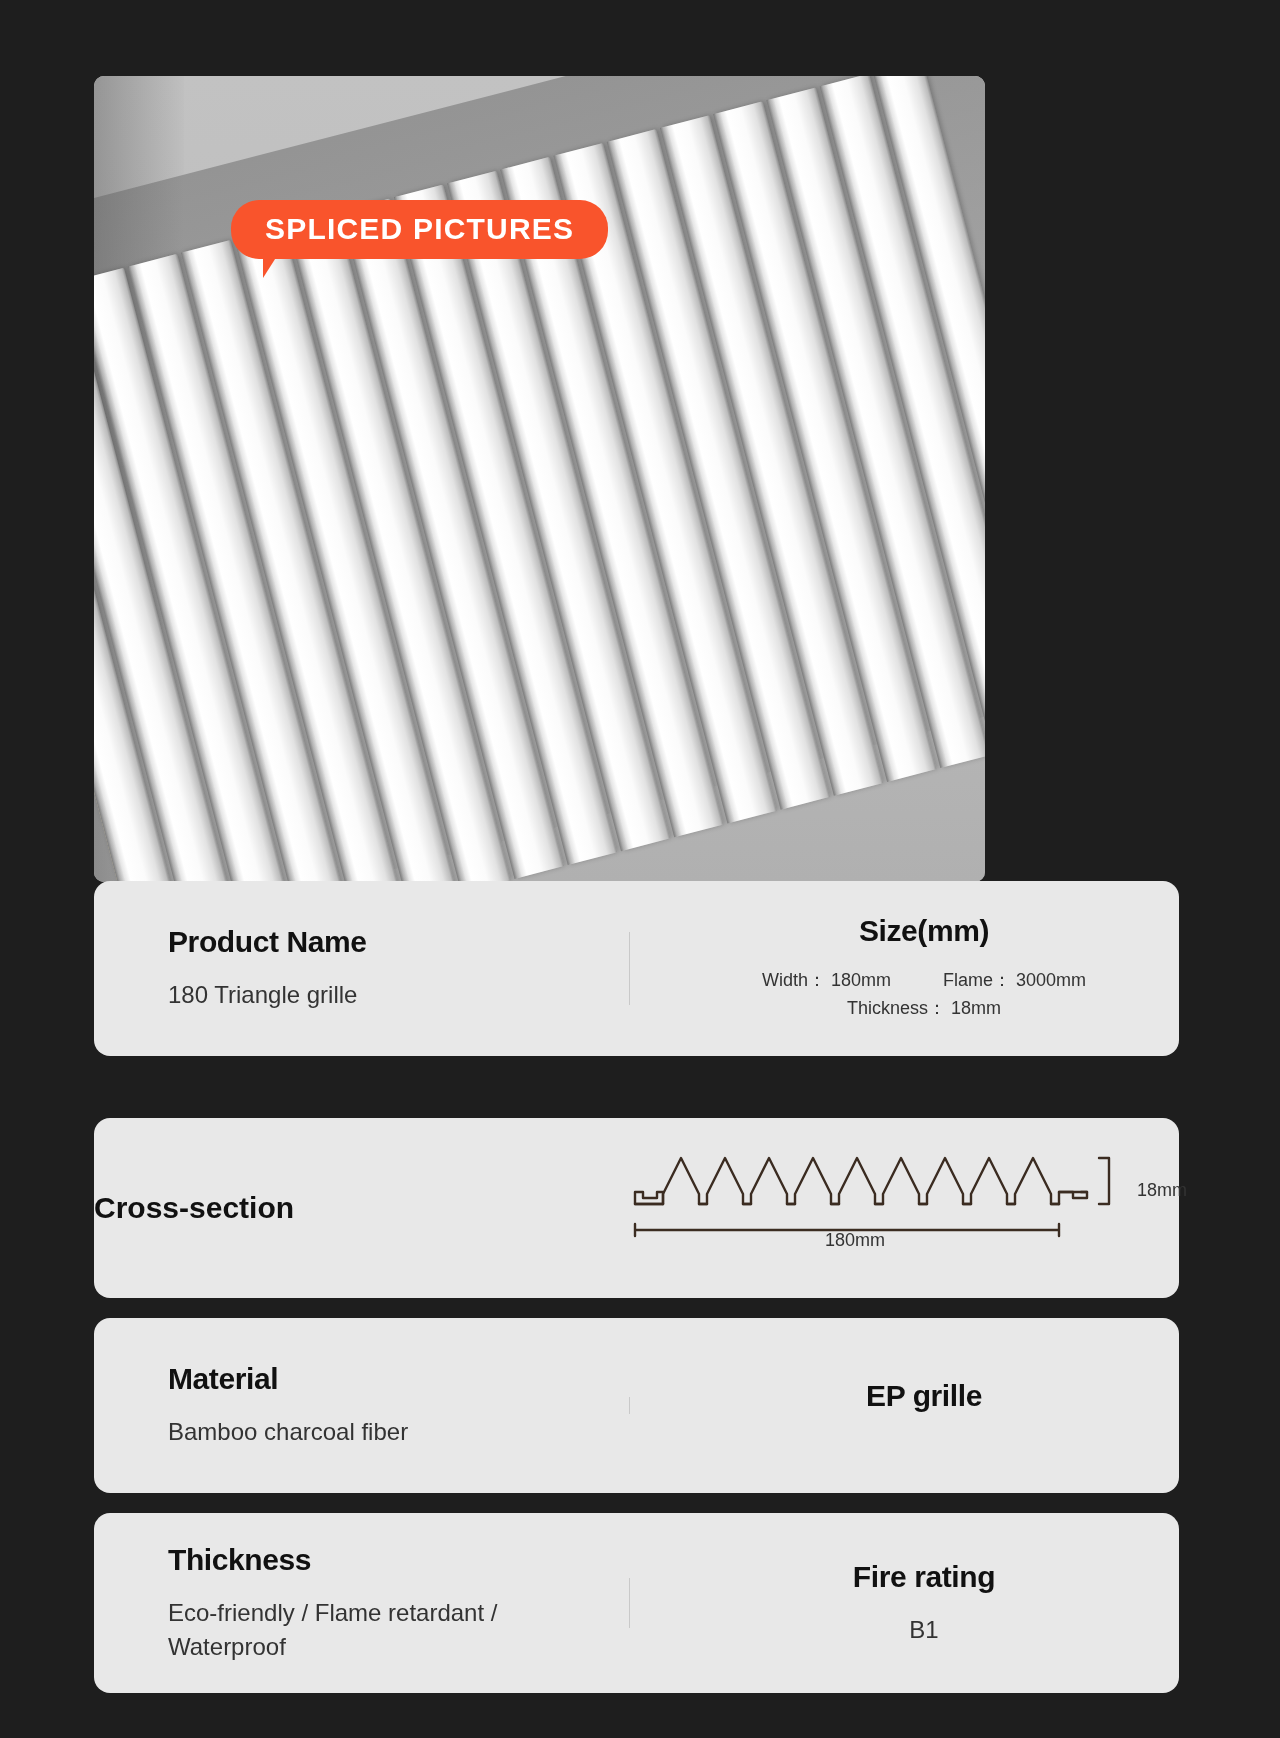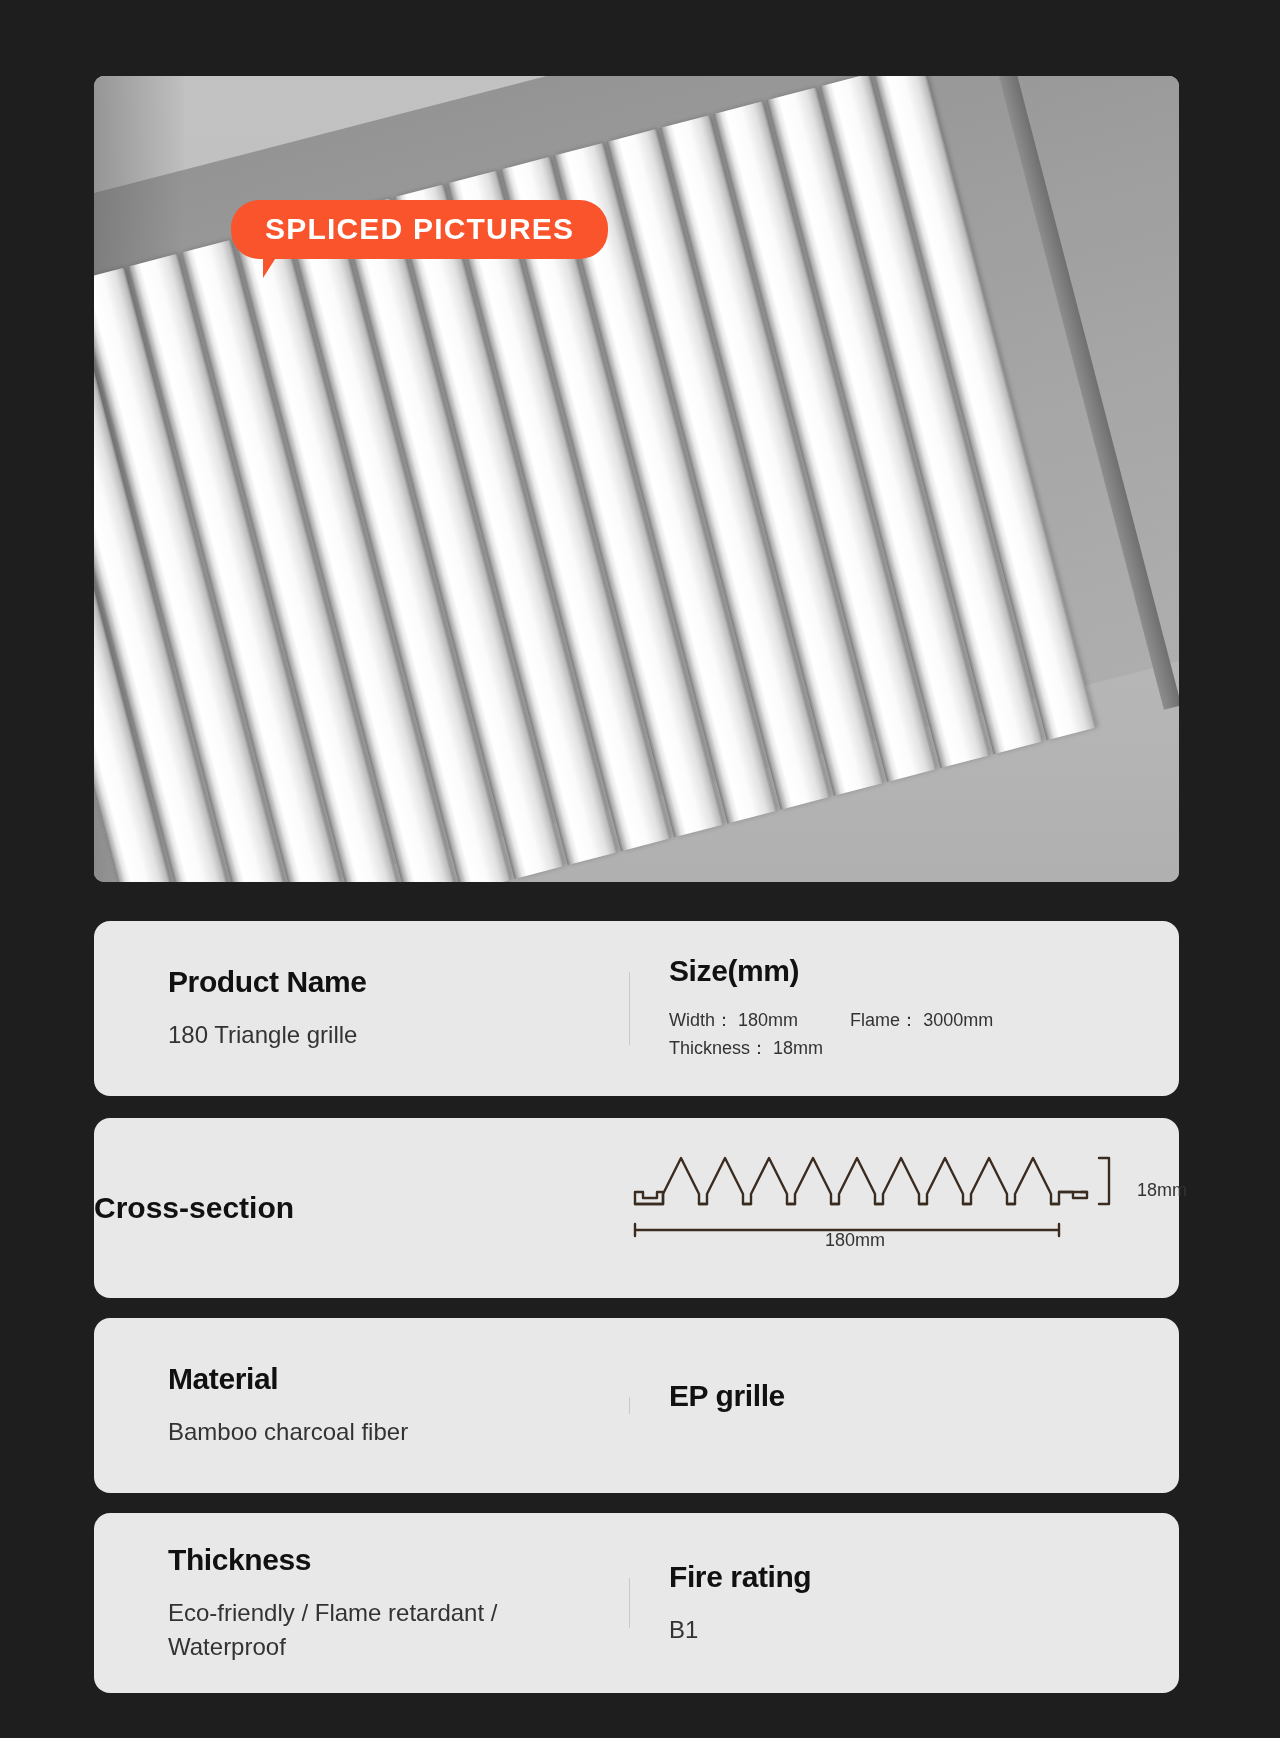--- a/index.html
+++ b/index.html
@@ -15,21 +15,21 @@
     height: 1738px;
     background: #1e1e1e;
     overflow: hidden;
   }
 
   
   .hero {
     position: absolute;
     left: 94px;
     top: 76px;
-    width: 1085px;
+    width: 891px;
     height: 806px;
     border-radius: 10px;
     overflow: hidden;
     background: linear-gradient(105deg, #b9b9b9 0%, #b4b4b4 30%, #a9a9a9 60%, #9e9e9e 100%);
   }
   
   .wall-back {
     position: absolute;
     inset: 0;
     background:
@@ -138,21 +138,21 @@
     display: flex;
     width: 100%;
     height: 100%;
     align-items: center;
   }
   .col {
     padding: 0 0 0 74px;
     position: relative;
   }
   .col-left { width: 535px; }
-  .col-right { width: 550px; padding-left: 40px; }
+  .col-right { width: 550px; padding-left: 40px; text-align: center; }
   .divider {
     position: absolute;
     left: 0;
     top: 18px;
     bottom: 18px;
     width: 1px;
     background: #c9c9c9;
   }
   .heading {
     font-size: 30px;
@@ -163,21 +163,21 @@
   }
   .body-txt {
     font-size: 24px;
     color: #333333;
     line-height: 1.4;
   }
   .size-line { font-size: 18px; color: #333333; line-height: 1.55; white-space: nowrap; }
   .size-gap { display: inline-block; width: 42px; }
 
   
-  #card-1 { top: 921px; height: 175px; }
+  #card-1 { top: 881px; height: 175px; }
   #card-2 { top: 1118px; height: 180px; }
   #card-3 { top: 1318px; height: 175px; }
   #card-4 { top: 1513px; height: 180px; }
 
   .cross-wrap {
     display: flex;
     align-items: center;
     width: 100%;
     height: 100%;
   }

